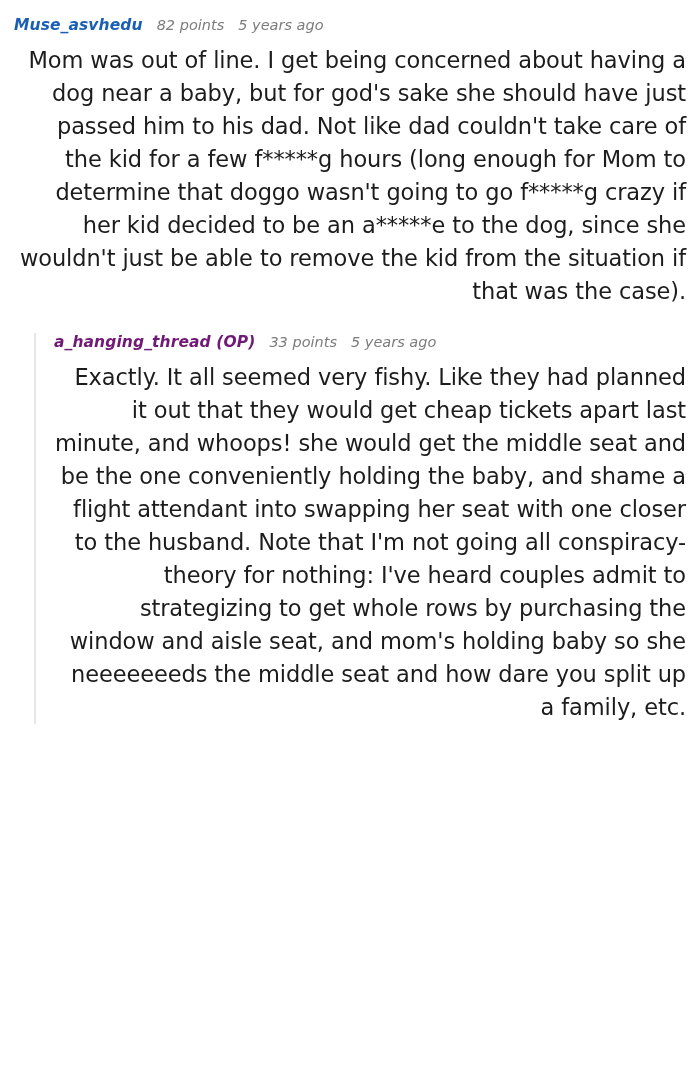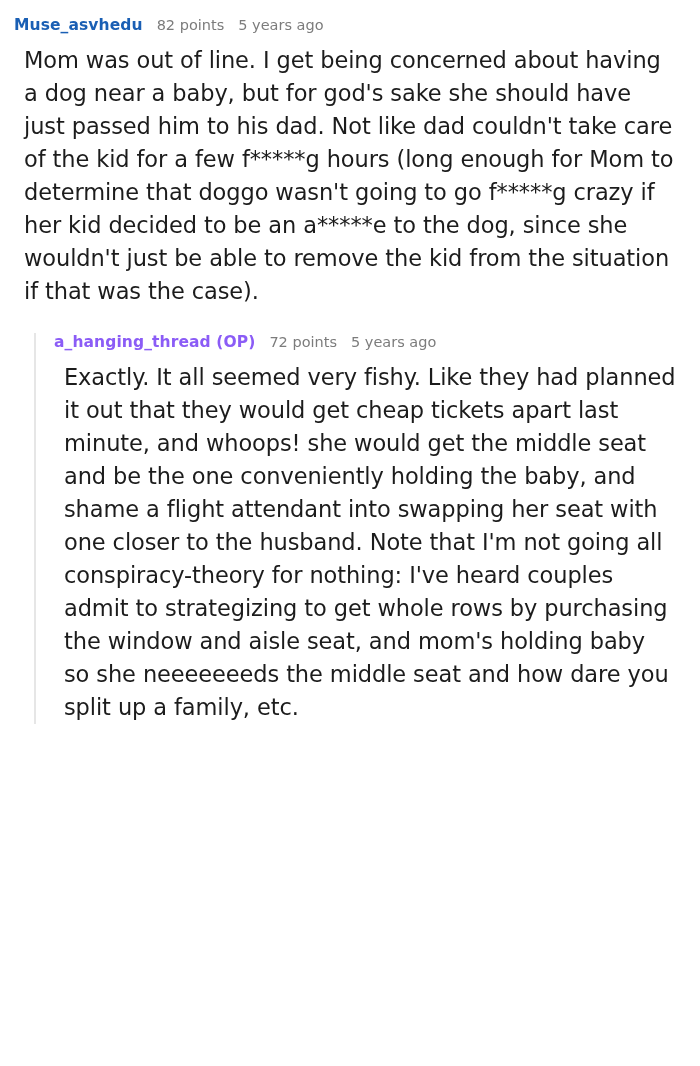--- a/index.html
+++ b/index.html
@@ -28,45 +28,47 @@
     padding-left: 18px;
     margin-top: 24px;
     border-left: 2px solid #e6e6e6;
   }
   .comment-header {
     display: flex;
     align-items: baseline;
     gap: 14px;
     margin-bottom: 10px;
     white-space: nowrap;
+    font-style: italic;
   }
   .author {
     font-size: 15.5px;
     font-weight: bold;
     letter-spacing: 0.1px;
   }
   .author.top {
     color: #1a5fb4;
   }
   .author.op {
-    color: #8b5cf6;
+    color: #701a75;
   }
   .meta {
     font-size: 14.5px;
     color: #7c7c7c;
   }
   .comment-body {
     font-size: 22.5px;
     line-height: 1.47;
     color: #1c1c1c;
     letter-spacing: -0.1px;
     word-wrap: break-word;
   }
   .comment-body p {
-    margin: 10px;
+    margin: 0;
+    text-align: right;
   }
   .spacer-bottom {
     height: 14px;
   }
 </style>
 </head>
 <body>
 
 <div class="thread">
 
@@ -76,21 +78,21 @@
       <span class="meta">82 points</span>
       <span class="meta">5 years ago</span>
     </div>
     <div class="comment-body">
       <p>Mom was out of line. I get being concerned about having a dog near a baby, but for god's sake she should have just passed him to his dad. Not like dad couldn't take care of the kid for a few f*****g hours (long enough for Mom to determine that doggo wasn't going to go f*****g crazy if her kid decided to be an a*****e to the dog, since she wouldn't just be able to remove the kid from the situation if that was the case).</p>
     </div>
 
     <div class="comment nested">
       <div class="comment-header">
         <span class="author op">a_hanging_thread (OP)</span>
-        <span class="meta">72 points</span>
+        <span class="meta">33 points</span>
         <span class="meta">5 years ago</span>
       </div>
       <div class="comment-body">
         <p>Exactly. It all seemed very fishy. Like they had planned it out that they would get cheap tickets apart last minute, and whoops! she would get the middle seat and be the one conveniently holding the baby, and shame a flight attendant into swapping her seat with one closer to the husband. Note that I'm not going all conspiracy-theory for nothing: I've heard couples admit to strategizing to get whole rows by purchasing the window and aisle seat, and mom's holding baby so she neeeeeeeds the middle seat and how dare you split up a family, etc.</p>
       </div>
     </div>
   </div>
 
   <div class="spacer-bottom"></div>
 </div>

